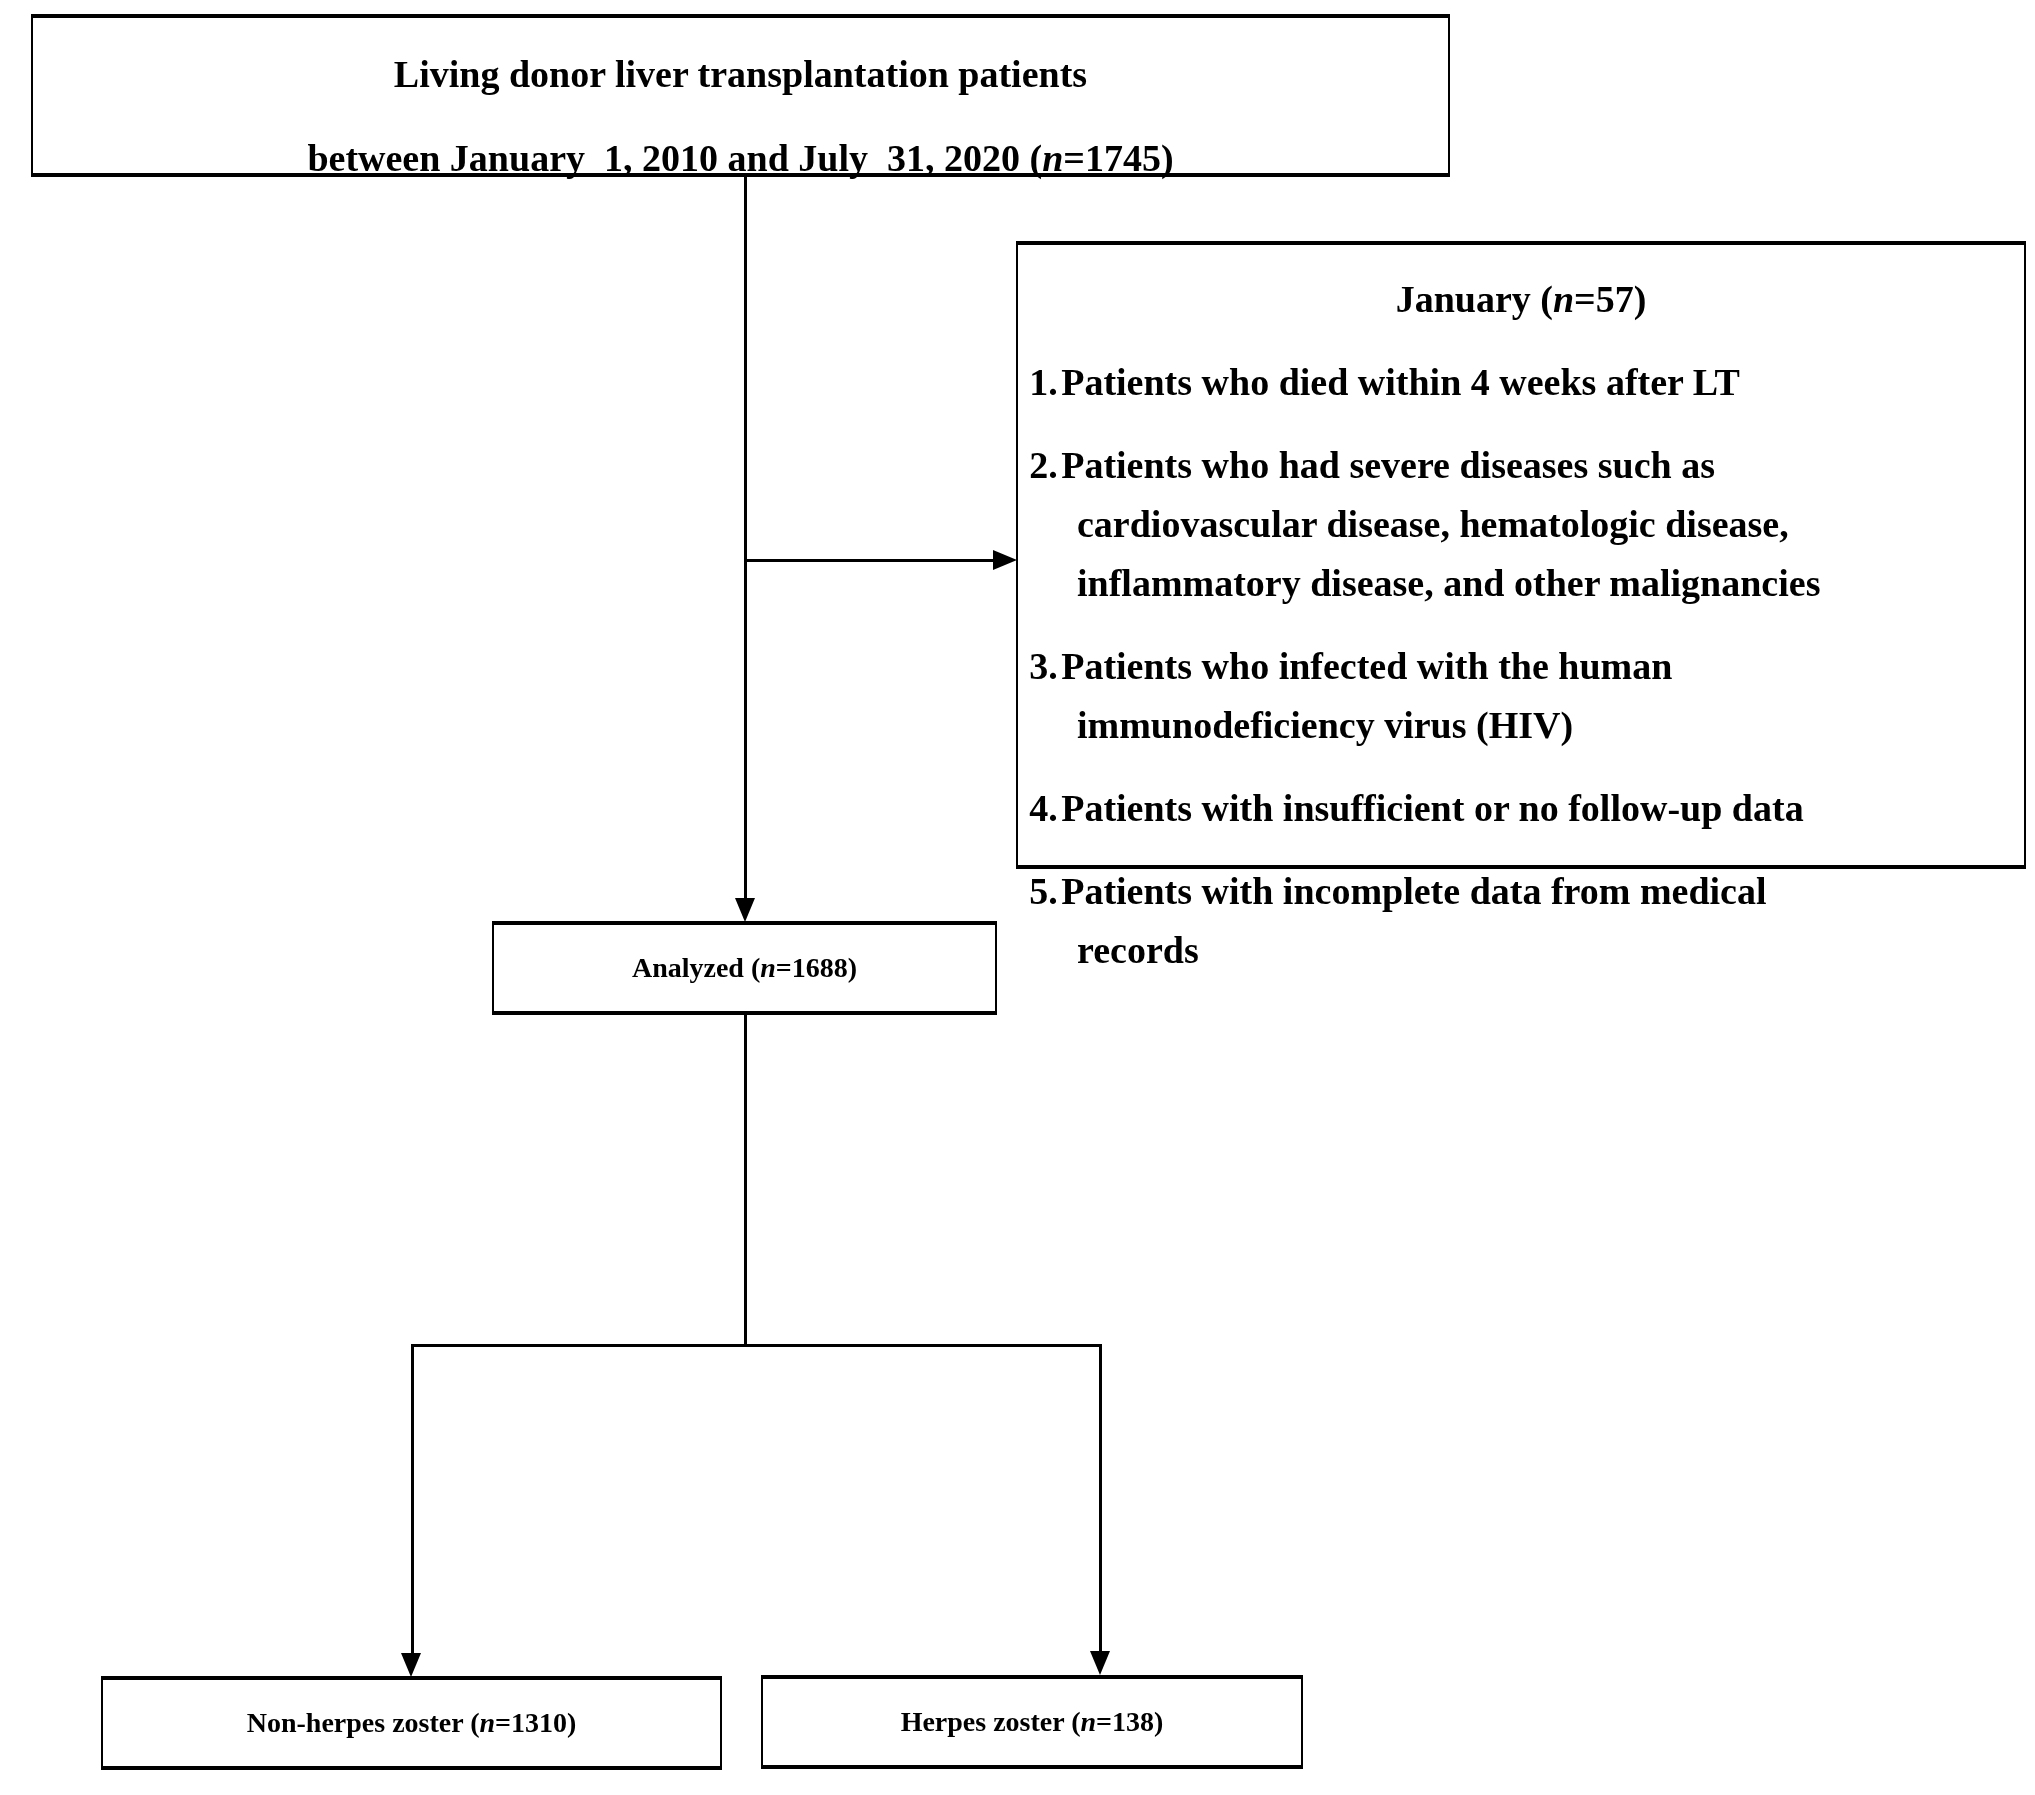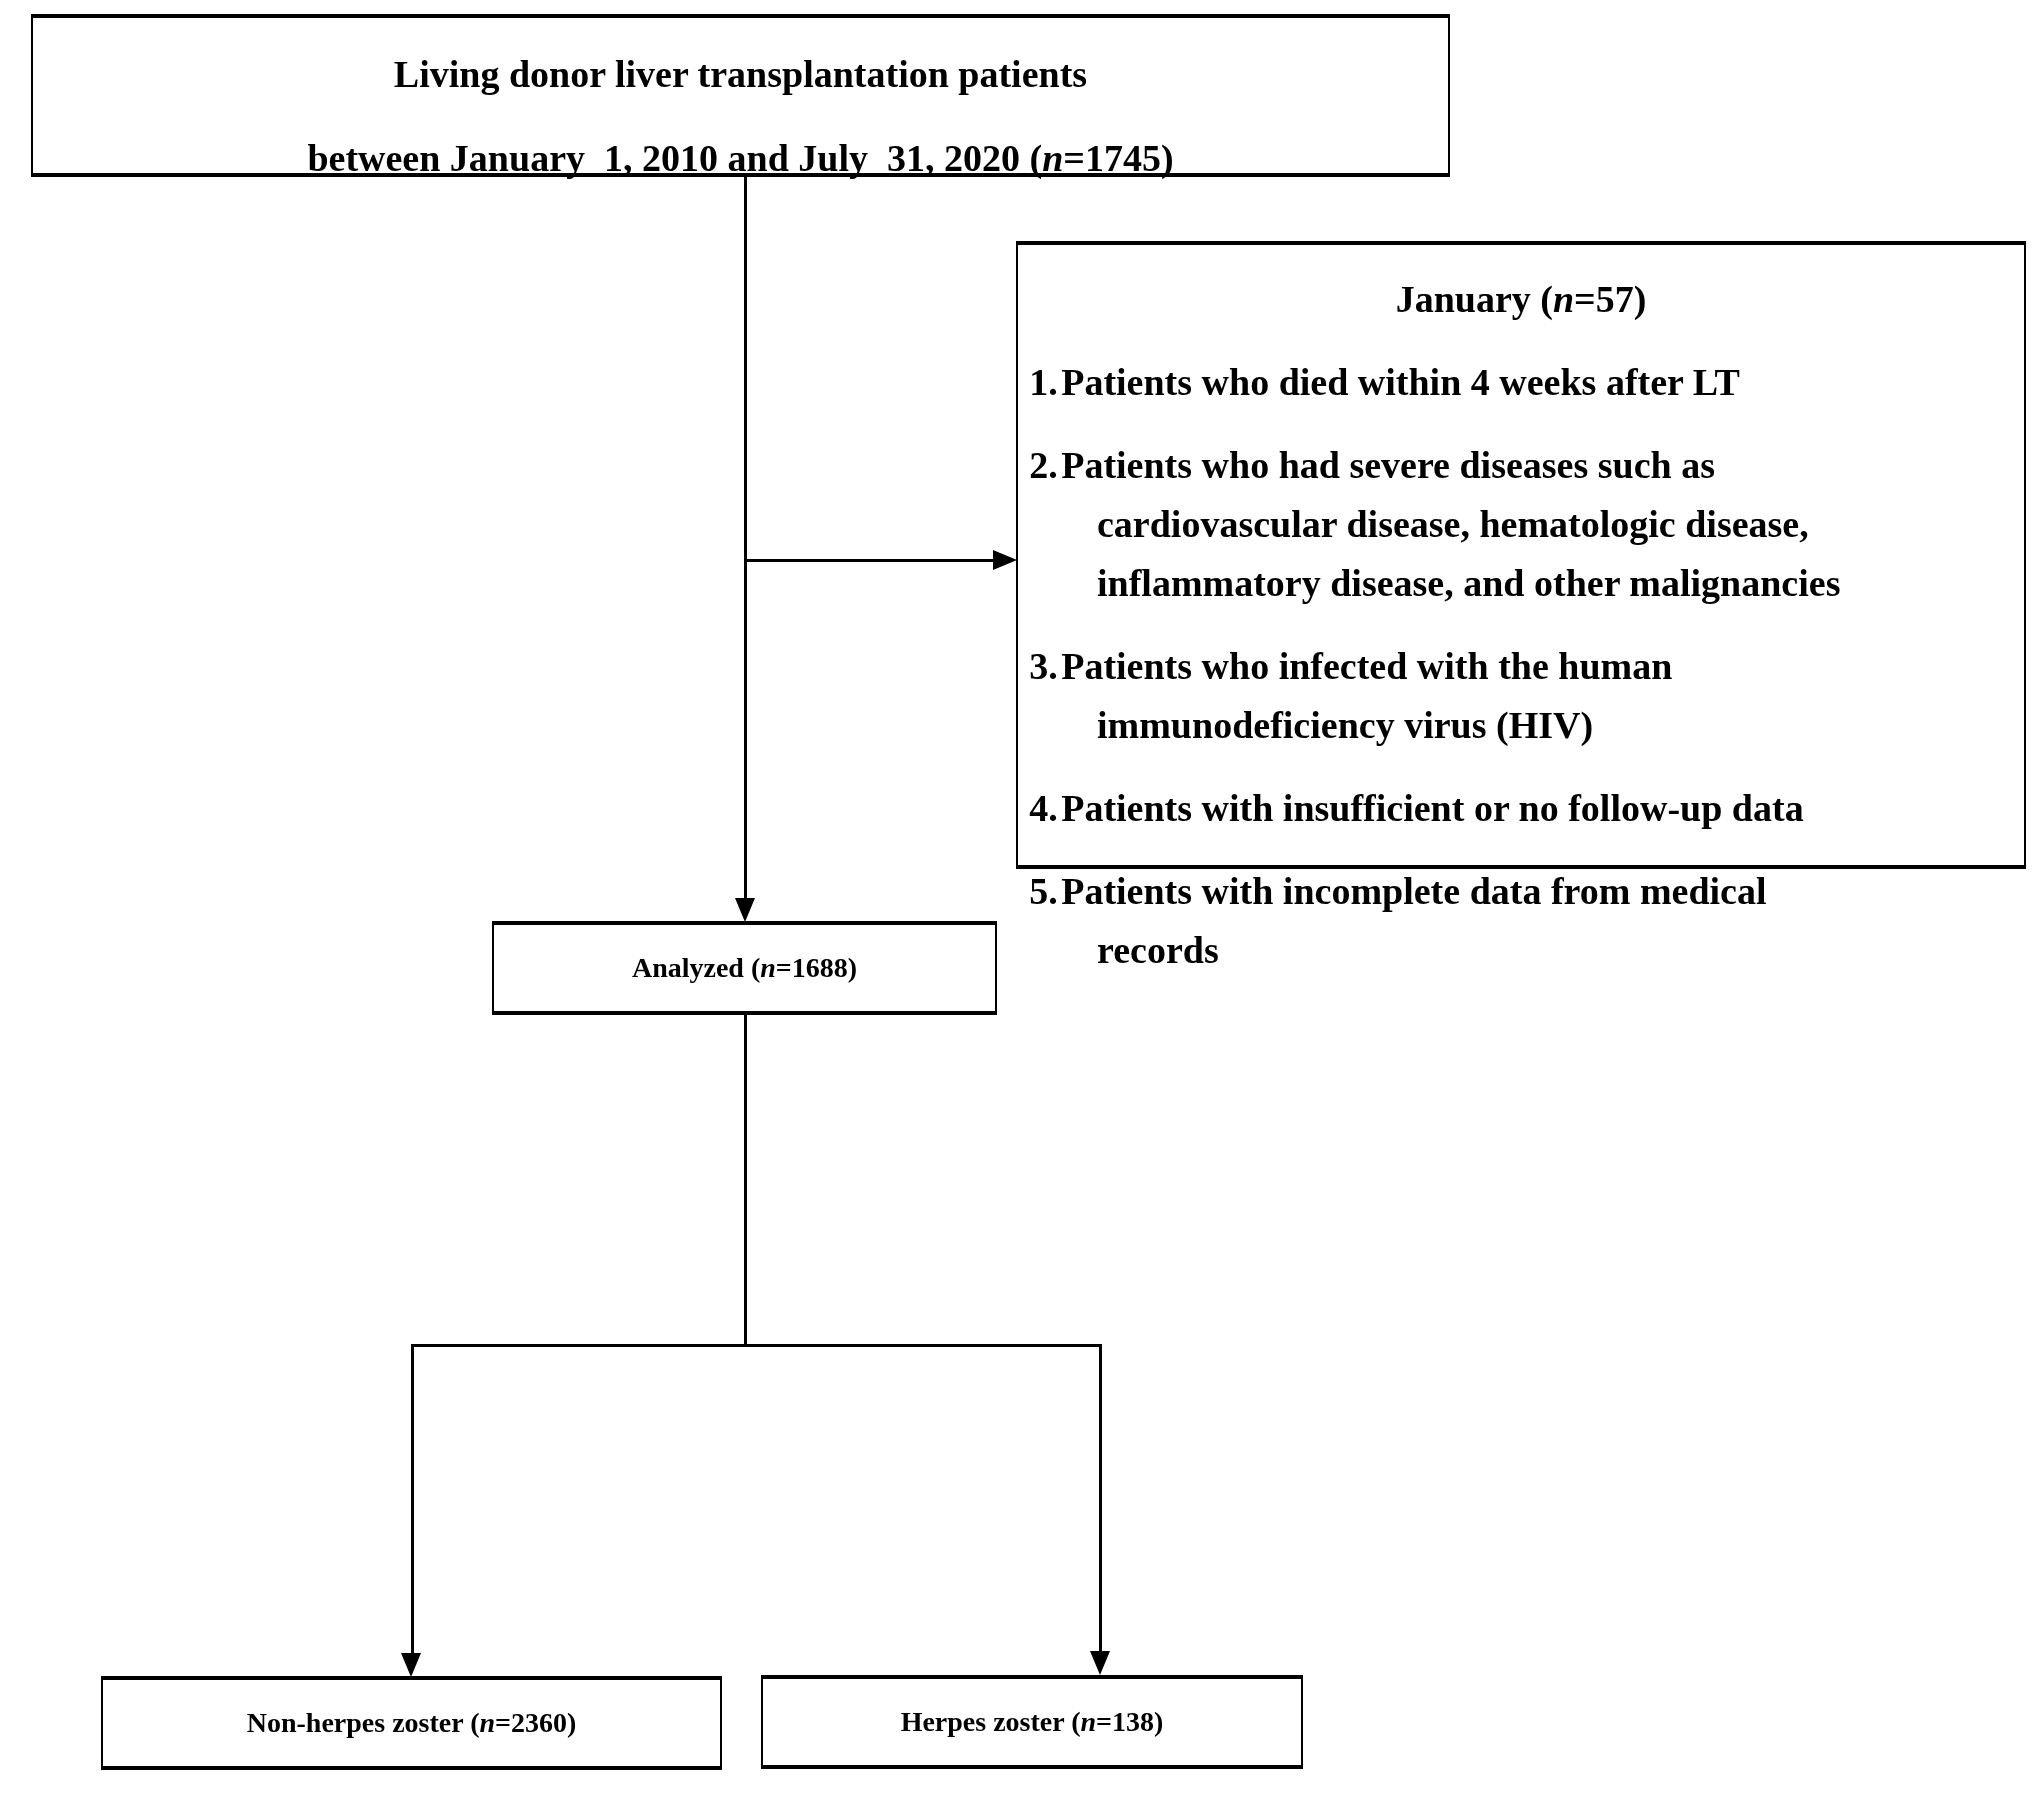--- a/index.html
+++ b/index.html
@@ -33,21 +33,21 @@
     text-align: center;
     padding-top: 14px;
   }
   .source-box .bline { line-height: 84px; }
   .excluded-box {
     font-size: 38px;
     line-height: 59px;
     padding-top: 25px;
   }
   .ex-title { text-align: center; }
-  .ex-line { padding-left: 79px; text-align: left; }
+  .ex-line { padding-left: 59px; text-align: left; }
   .ex-line.first { padding-left: 11.2px; }
   .ex-num { display: inline-block; width: 32px; }
   .vline, .hline { position: absolute; background: #000000; }
   .vline { width: 2.8px; }
   .hline { height: 2.8px; }
   .arrow-down {
     position: absolute;
     width: 0; height: 0;
     border-left: 10.5px solid transparent;
     border-right: 10.5px solid transparent;
@@ -126,21 +126,21 @@
   <div class="hline" style="left:411px; top:1344px; width:691px;"></div>
 
   <div class="vline" style="left:411px; top:1344px; height:309px;"></div>
   <div class="arrow-down" style="left:401px; top:1653px;"></div>
 
   <div class="vline" style="left:1099px; top:1344px; height:309px;"></div>
   <div class="arrow-down" style="left:1090px; top:1651px;"></div>
 
   <div class="box center-label" style="left:101px; top:1676px; width:621px; height:94px;">
     <span>
-      <span class="t">Non-herpes zoster (</span><i class="t">n</i><span class="t">=2360)</span>
+      <span class="t">Non-herpes zoster (</span><i class="t">n</i><span class="t">=1310)</span>
     </span>
   </div>
 
   <div class="box center-label" style="left:761px; top:1675px; width:542px; height:94px;">
     <span>
       <span class="t">Herpes zoster (</span><i class="t">n</i><span class="t">=138)</span>
     </span>
   </div>
 
 </div>

